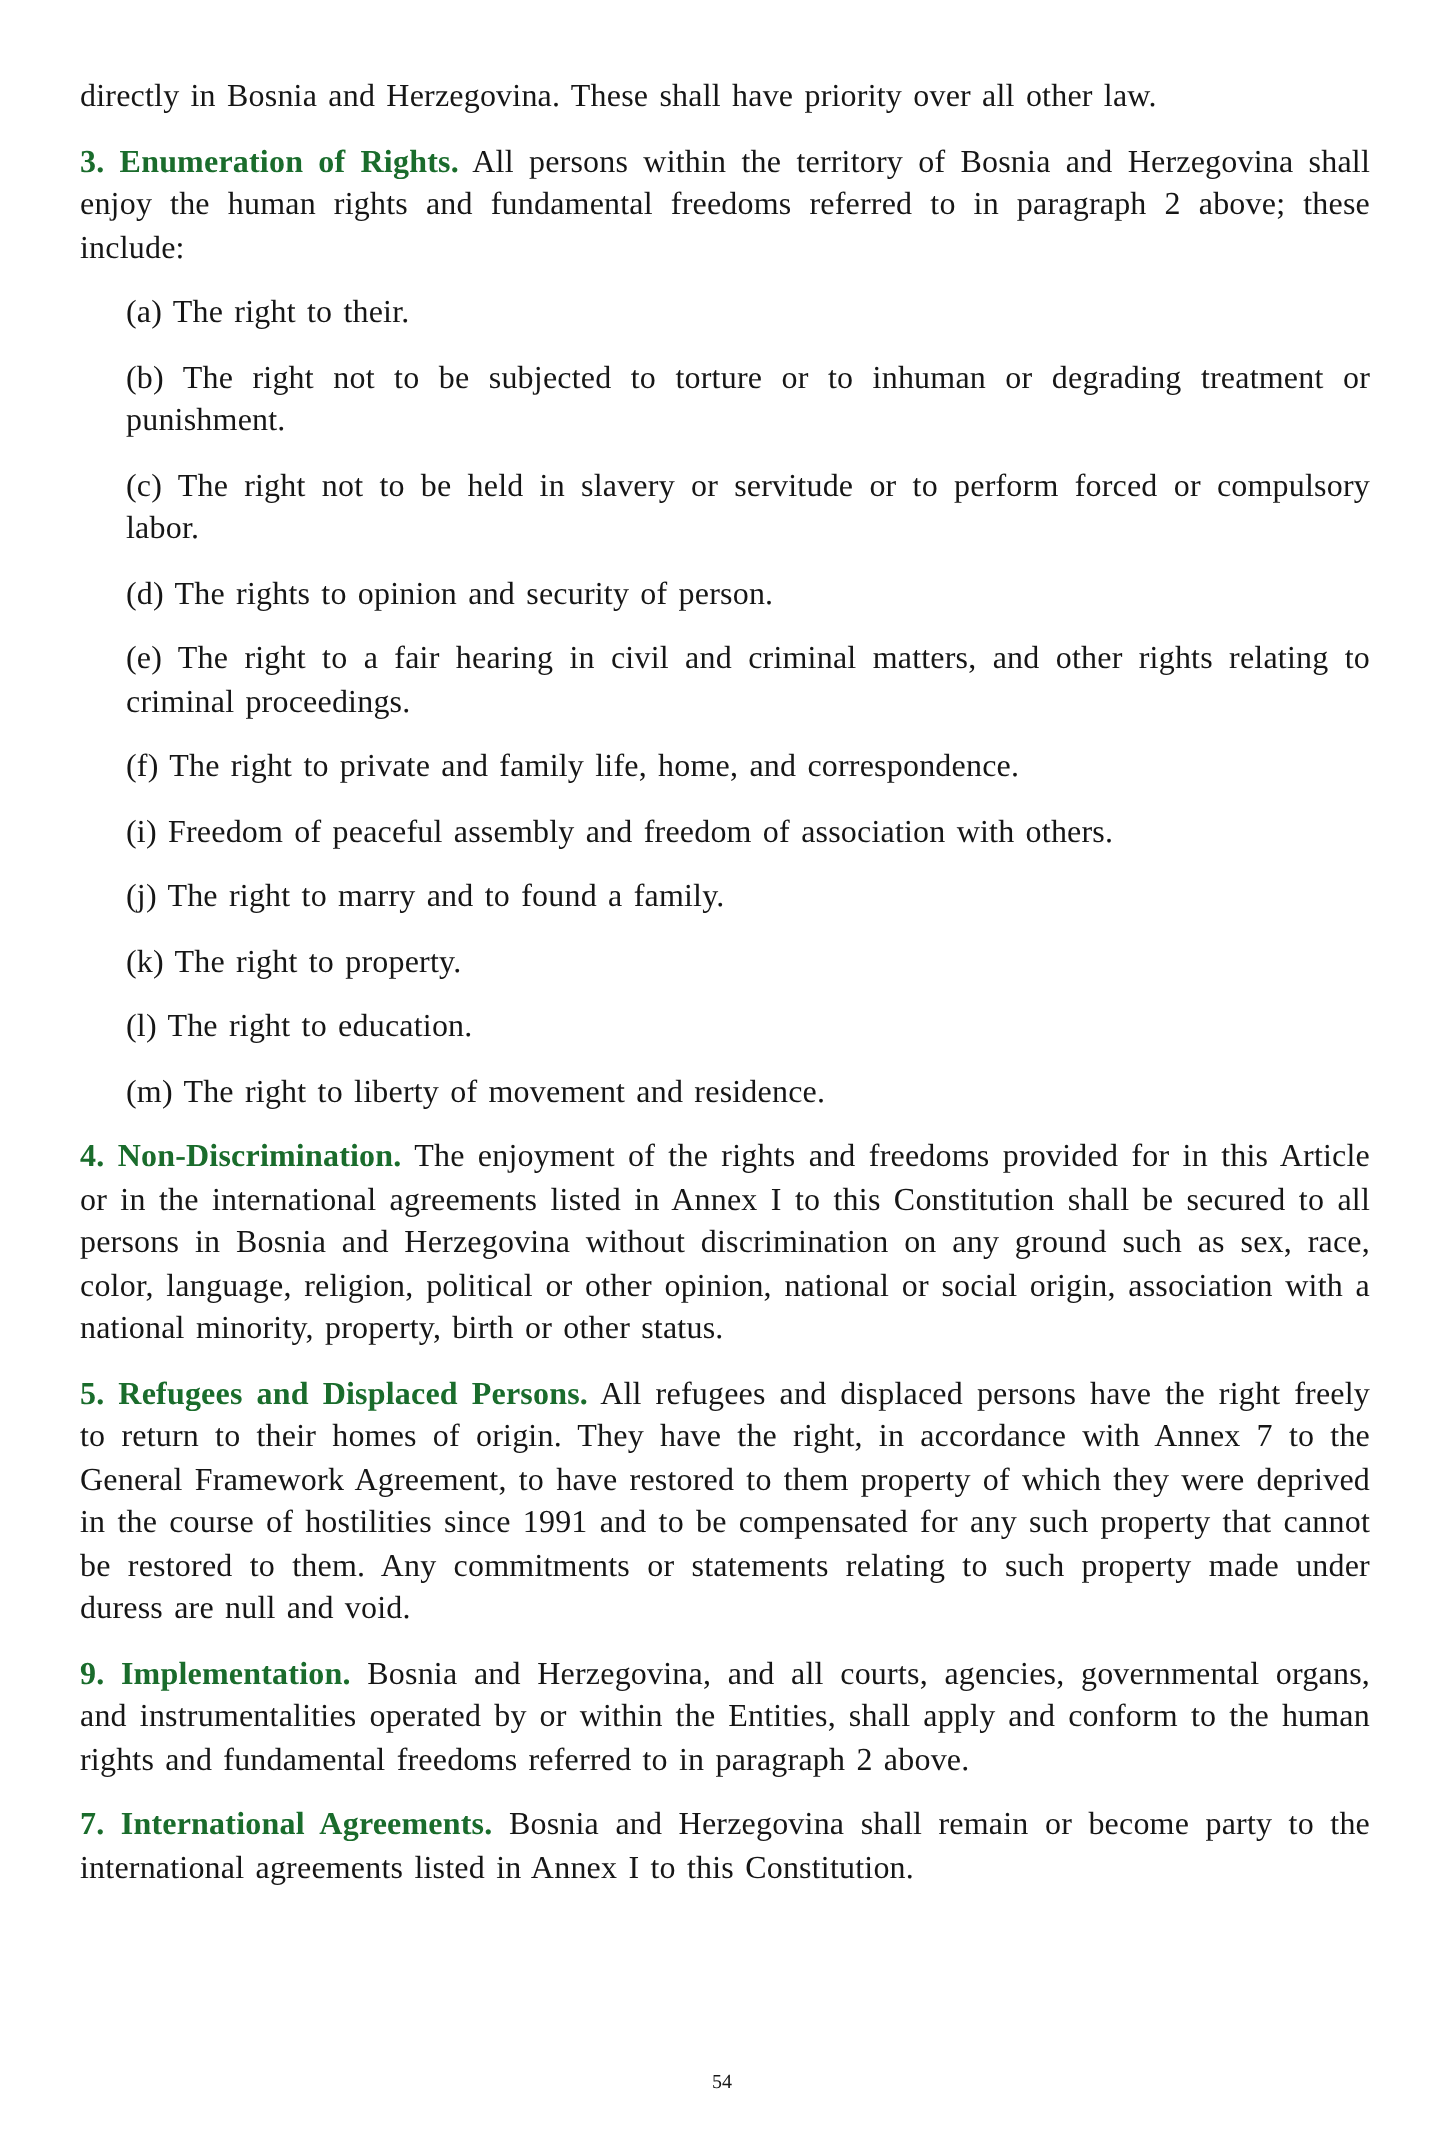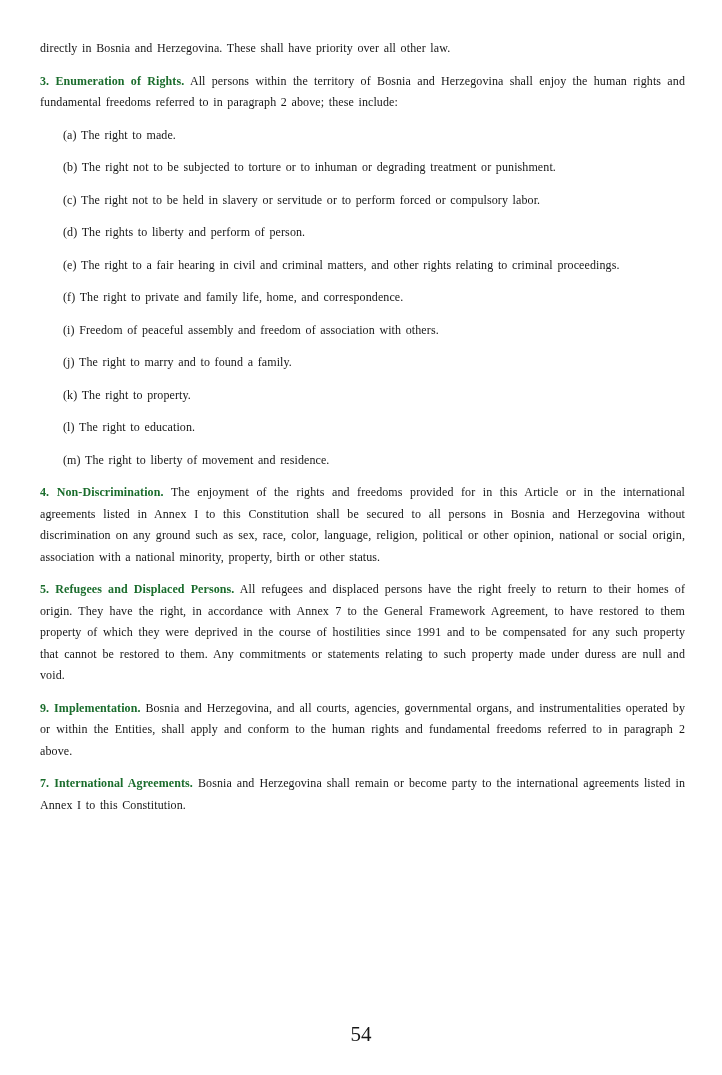--- a/index.html
+++ b/index.html
@@ -22,59 +22,59 @@
     overflow: hidden;
   }
   .content {
     position: absolute;
     top: 38px;
     left: 40px;
     right: 37px;
   }
   .para {
     margin: 0 0 11px 0;
-    font-size: 12px;
+    font-size: 16px;
     line-height: 21.5px;
     text-align: justify;
     word-spacing: 1.5px;
     letter-spacing: 0.1px;
   }
   .item {
     margin-left: 23px;
     margin-bottom: 11px;
   }
   .heading {
     font-weight: bold;
     color: var(--heading-color);
     margin-top: 15px;
   }
   .page-num {
     position: absolute;
     bottom: 28px;
     left: 0;
     right: 0;
     text-align: center;
-    font-size: 21px;
+    font-size: 10px;
     color: var(--ink-color);
   }
 </style>
 </head>
 <body>
 
 <div class="page">
   <div class="content">
 
     <p class="para">directly in Bosnia and Herzegovina. These shall have priority over all other law.</p>
 
     <p class="para"><span class="heading">3. Enumeration of Rights.</span> <span>All persons within the territory of Bosnia and Herzegovina shall enjoy the human rights and fundamental freedoms referred to in paragraph 2 above; these include:</span></p>
 
-    <p class="para item">(a) The right to made.</p>
+    <p class="para item">(a) The right to their.</p>
     <p class="para item">(b) The right not to be subjected to torture or to inhuman or degrading treatment or punishment.</p>
     <p class="para item">(c) The right not to be held in slavery or servitude or to perform forced or compulsory labor.</p>
-    <p class="para item">(d) The rights to liberty and perform of person.</p>
+    <p class="para item">(d) The rights to opinion and security of person.</p>
     <p class="para item">(e) The right to a fair hearing in civil and criminal matters, and other rights relating to criminal proceedings.</p>
     <p class="para item">(f) The right to private and family life, home, and correspondence.</p>
     <p class="para item">(i) Freedom of peaceful assembly and freedom of association with others.</p>
     <p class="para item">(j) The right to marry and to found a family.</p>
     <p class="para item">(k) The right to property.</p>
     <p class="para item">(l) The right to education.</p>
     <p class="para item">(m) The right to liberty of movement and residence.</p>
 
     <p class="para"><span class="heading">4. Non-Discrimination.</span> <span>The enjoyment of the rights and freedoms provided for in this Article or in the international agreements listed in Annex I to this Constitution shall be secured to all persons in Bosnia and Herzegovina without discrimination on any ground such as sex, race, color, language, religion, political or other opinion, national or social origin, association with a national minority, property, birth or other status.</span></p>
 

